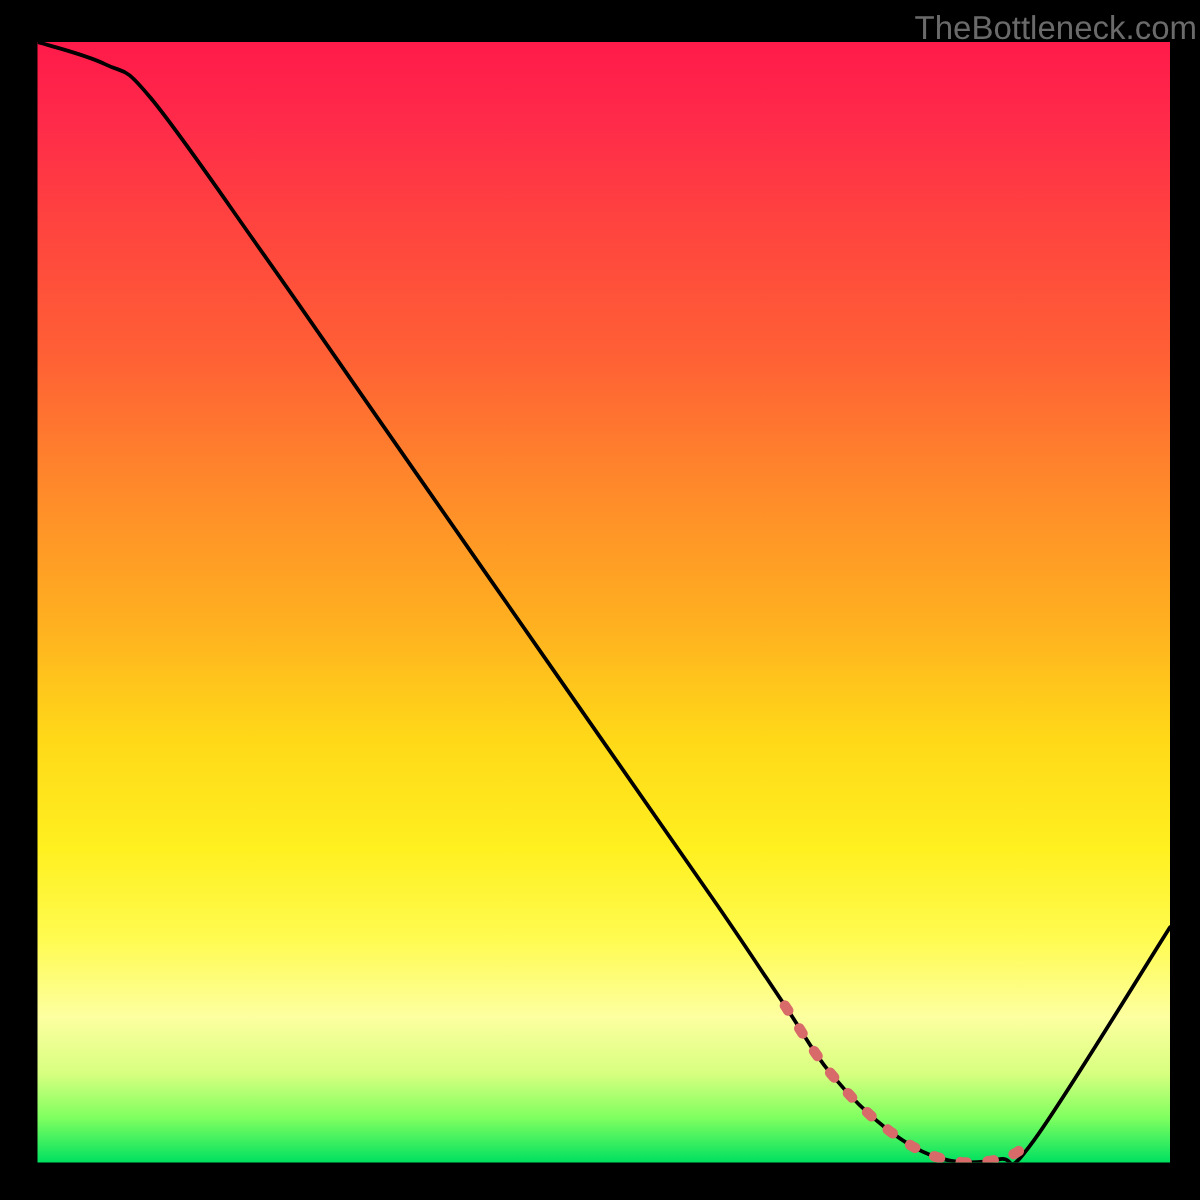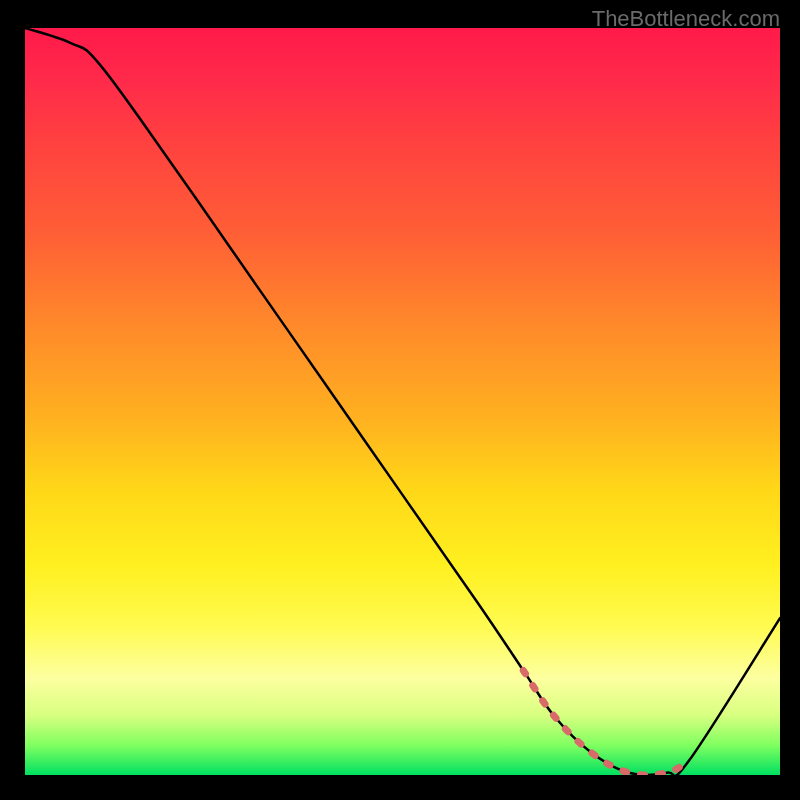--- a/index.html
+++ b/index.html
@@ -1,20 +1,20 @@
 <!DOCTYPE html>
 <html><head>
 <meta charset="utf-8">
 <style>
   * { margin: 0; padding: 0; box-sizing: border-box; }
   body { width: 800px; height: 800px; background: #000; position: relative; font-family: Arial, sans-serif; }
   .attribution {
     position: absolute;
     top: 6px;
-    right: 20px;
+    right: 2px;
     color: #6a6a6a;
     font-size: 22px;
     font-weight: normal;
     z-index: 10;
   }
   .plot-area {
     position: absolute;
     left: 25px;
     top: 28px;
     width: 755px;

